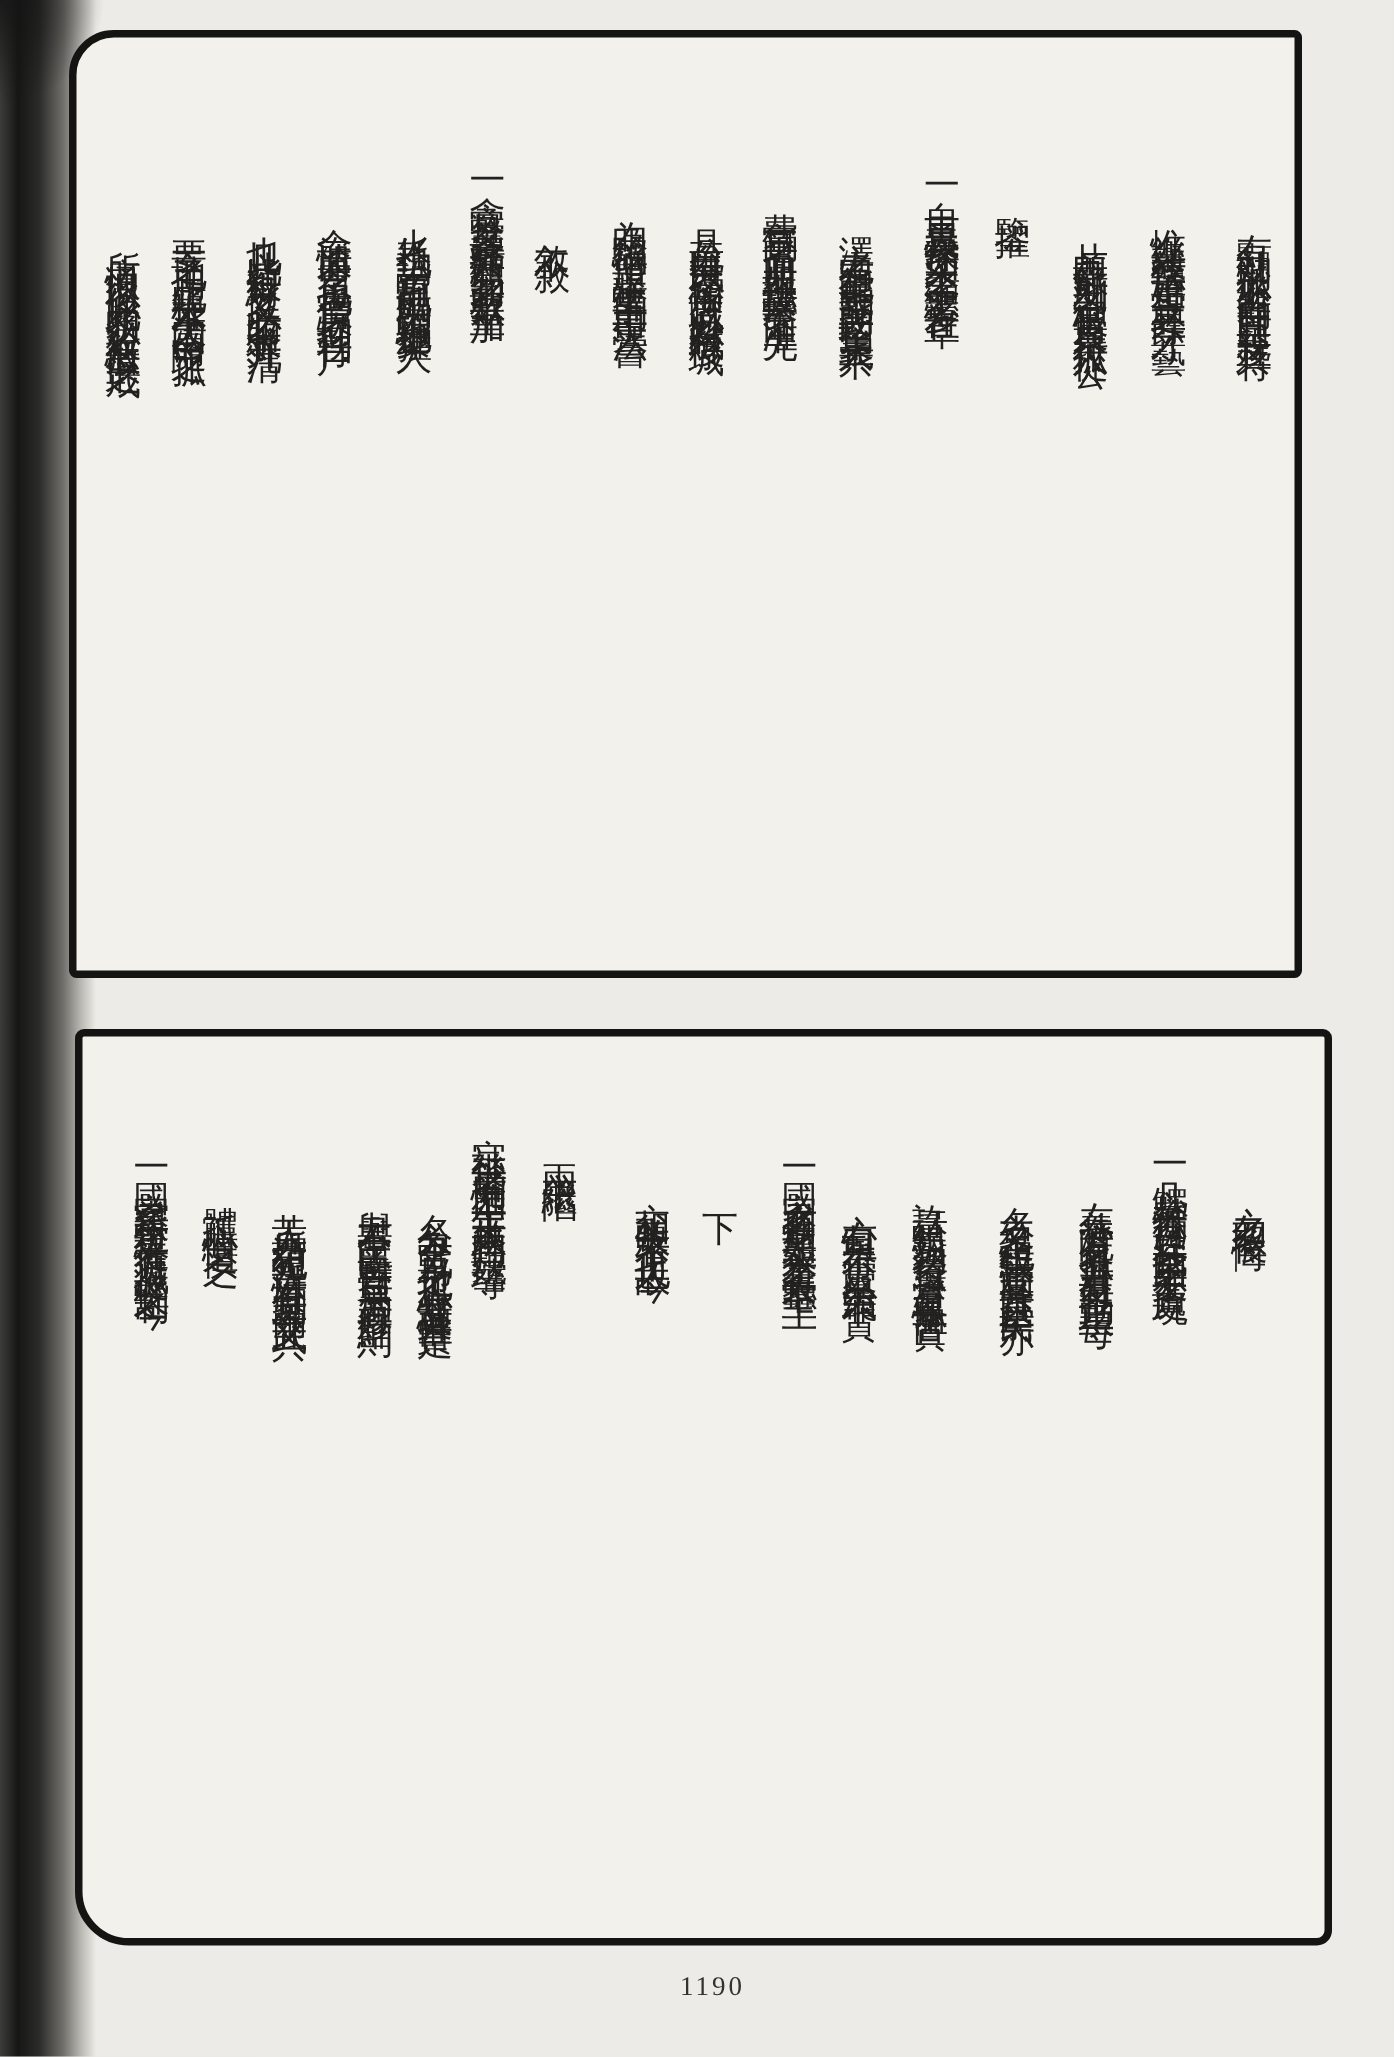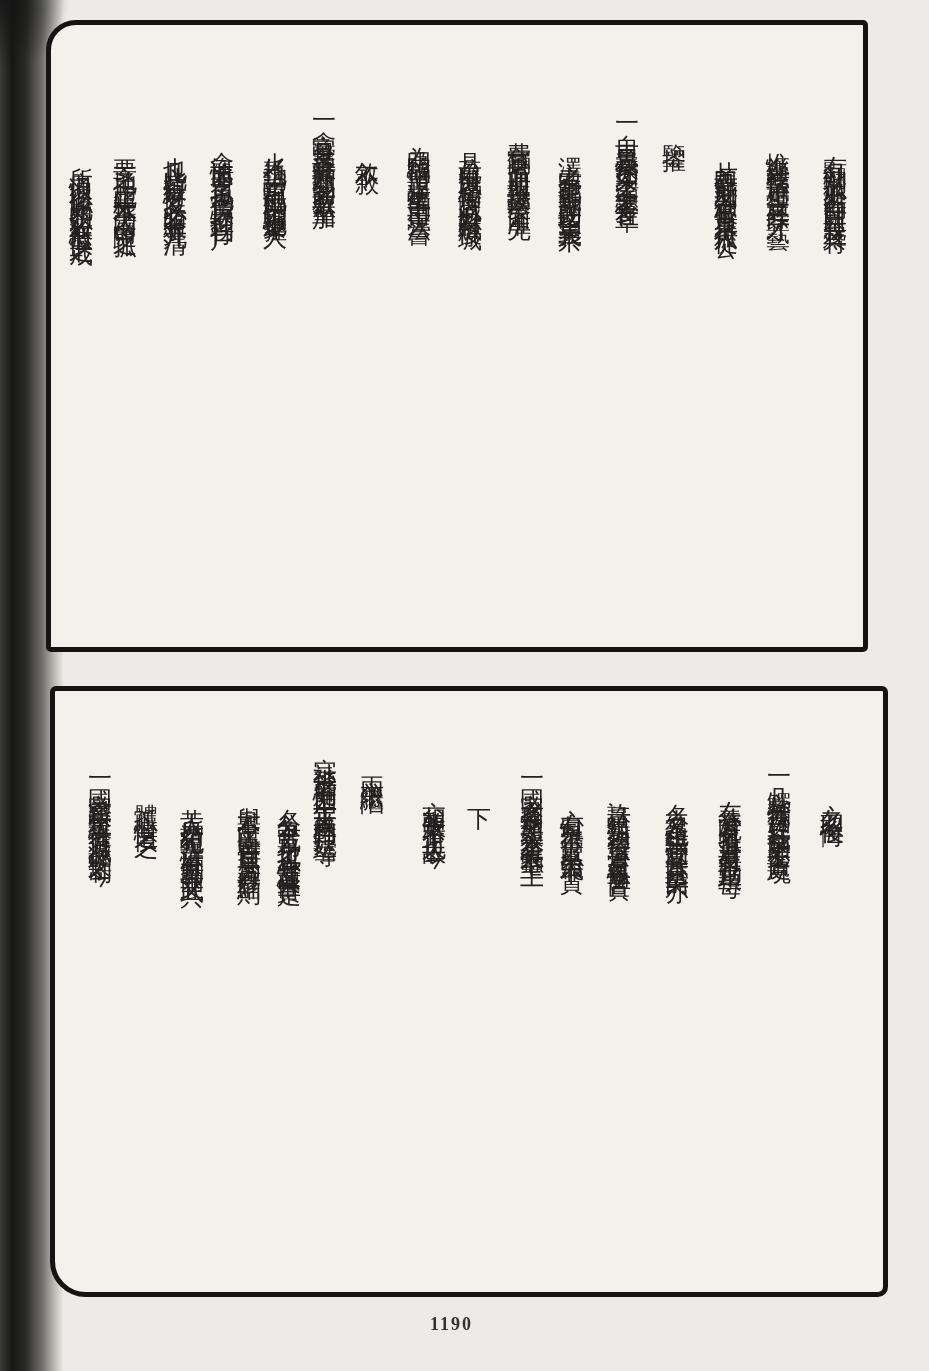--- a/index.html
+++ b/index.html
@@ -36,21 +36,21 @@
   }
   .col {
     position:absolute;
     writing-mode:vertical-rl; text-orientation:upright;
     font-size:24px; line-height:30px; letter-spacing:5px;
     color:#222120; white-space:nowrap;
     font-weight:400;
   }
   .page-number {
     position:absolute; left:430px; top:1314px; width:90px;
-    text-align:left; font-size:18px; letter-spacing:2px; color:#33322f;font-weight:bold;
+    text-align:center; font-size:18px; letter-spacing:2px; color:#33322f;
   }
 </style>
 </head>
 <body>
 
 <div class="page">
 
   <div class="binding"></div>
   <div class="binding-top-fade"></div>
 

